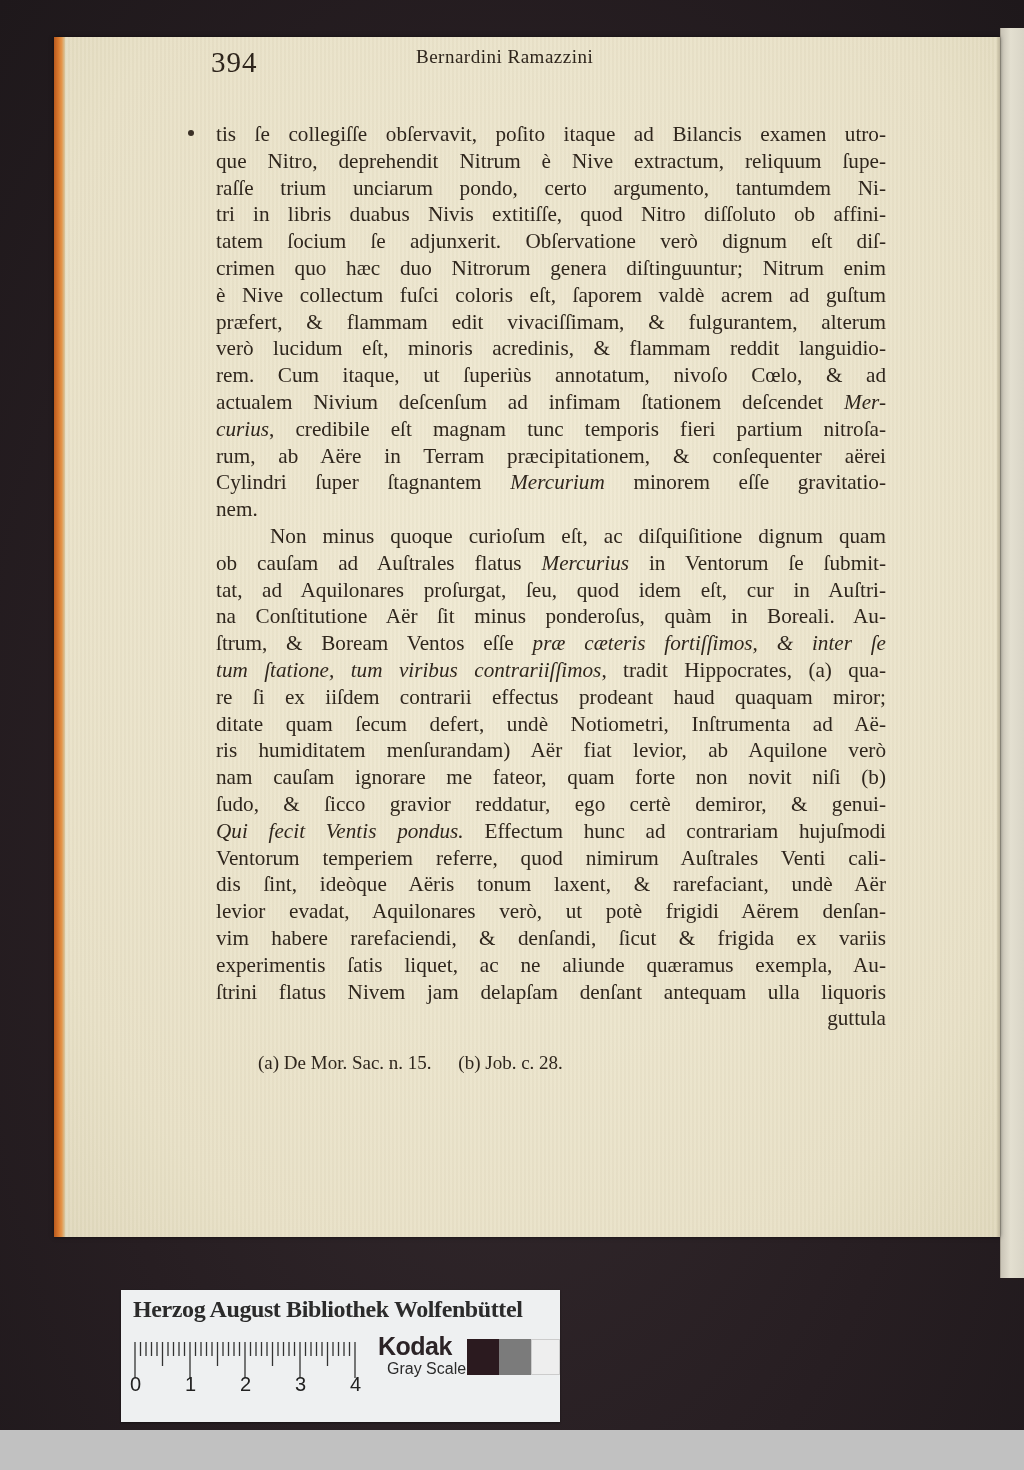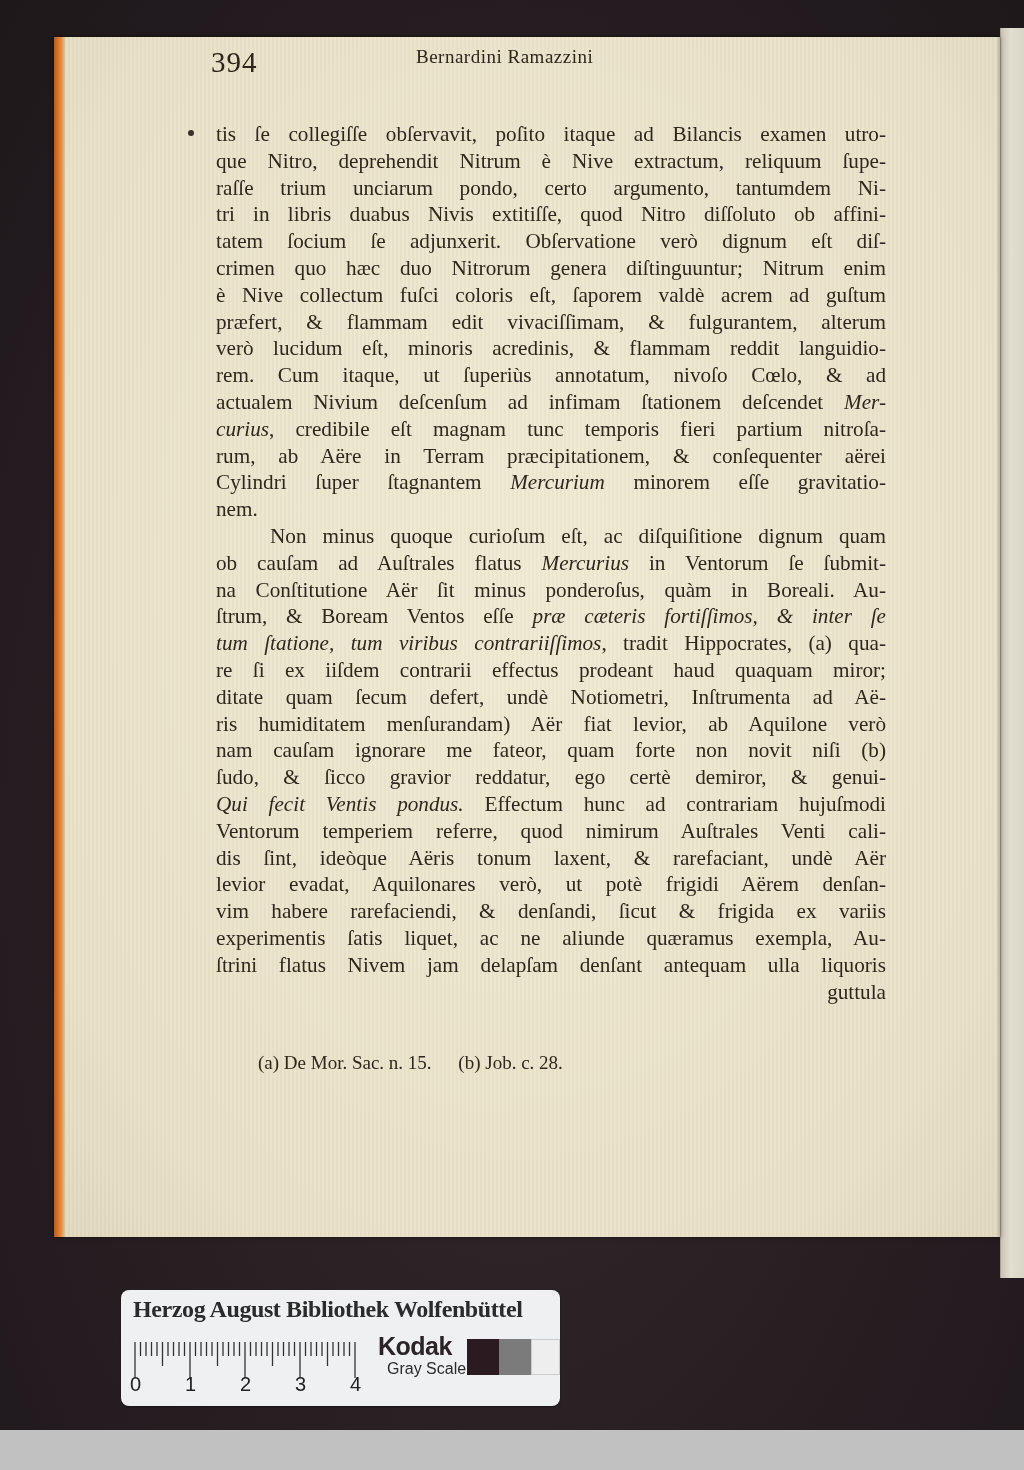--- a/index.html
+++ b/index.html
@@ -57,24 +57,23 @@
   .it { font-style:italic; }
   .margin-dot {
     position:absolute; left:188px; top:130px; width:6px; height:6px; border-radius:50%;
     background:#3a3026;
   }
   .footnotes {
     position:absolute; left:250px; top:1052px; font-size:19px; color:#2f261d; white-space:nowrap;
   }
   .footnotes span { margin-right:14px;margin-left:8px; }
   .card {
-    position:absolute; left:121px; top:1290px; width:439px; height:116px;
+    position:absolute; left:121px; top:1290px; width:439px; height:132px;
     background:#eef0f1;
     box-shadow:0 1px 2px rgba(0,0,0,0.4);
-    border-radius:8px;
   }
   .card-title {
     position:absolute; left:12px; top:6px; font-family:"Liberation Serif", serif;
     font-weight:bold; font-size:24px; color:#2b2b2b; letter-spacing:-0.4px; white-space:nowrap;
   }
   .ruler {
     position:absolute; left:13px; top:50px; width:236px; height:40px;
   }
   .ruler-labels {
     position:absolute; left:9px; top:83px; width:260px; height:24px;
@@ -128,20 +127,21 @@
     <span class="line"><span>præfert, &amp; flammam edit vivaciſſimam, &amp; fulgurantem, alterum</span></span>
     <span class="line"><span>verò lucidum eſt, minoris acredinis, &amp; flammam reddit languidio-</span></span>
     <span class="line"><span>rem.  Cum itaque, ut ſuperiùs annotatum, nivoſo Cœlo, &amp; ad</span></span>
     <span class="line"><span>actualem Nivium deſcenſum ad infimam ſtationem deſcendet </span><span class="it">Mer-</span></span>
     <span class="line"><span class="it">curius</span><span>, credibile eſt magnam tunc temporis fieri  partium nitroſa-</span></span>
     <span class="line"><span>rum, ab Aëre in Terram præcipitationem, &amp; conſequenter aërei</span></span>
     <span class="line"><span>Cylindri ſuper ſtagnantem </span><span class="it">Mercurium</span><span> minorem eſſe gravitatio-</span></span>
     <span class="line last"><span>nem.</span></span>
     <span class="line indent"><span>Non minus quoque curioſum eſt, ac diſquiſitione dignum quam</span></span>
     <span class="line"><span>ob cauſam ad Auſtrales flatus </span><span class="it">Mercurius</span><span> in Ventorum ſe ſubmit-</span></span>
+    <span class="line"><span>tat, ad Aquilonares proſurgat, ſeu, quod idem eſt, cur in Auſtri-</span></span>
     <span class="line"><span>na Conſtitutione Aër ſit minus ponderoſus, quàm in Boreali. Au-</span></span>
     <span class="line"><span>ſtrum, &amp; Boream Ventos eſſe </span><span class="it">præ cæteris fortiſſimos, &amp; inter ſe</span></span>
     <span class="line"><span class="it">tum ſtatione, tum viribus contrariiſſimos</span><span>, tradit Hippocrates, (a) qua-</span></span>
     <span class="line"><span>re ſi ex iiſdem contrarii effectus prodeant haud quaquam miror;</span></span>
     <span class="line"><span>ditate quam ſecum defert, undè Notiometri, Inſtrumenta ad Aë-</span></span>
     <span class="line"><span>ris humiditatem menſurandam) Aër fiat levior, ab Aquilone verò</span></span>
     <span class="line"><span>nam cauſam ignorare me fateor, quam forte non novit niſi (b)</span></span>
     <span class="line"><span>ſudo, &amp; ſicco gravior reddatur, ego certè demiror, &amp; genui-</span></span>
     <span class="line"><span class="it">Qui fecit Ventis pondus.</span><span>  Effectum hunc ad contrariam hujuſmodi</span></span>
     <span class="line"><span>Ventorum temperiem referre, quod nimirum Auſtrales Venti cali-</span></span>

